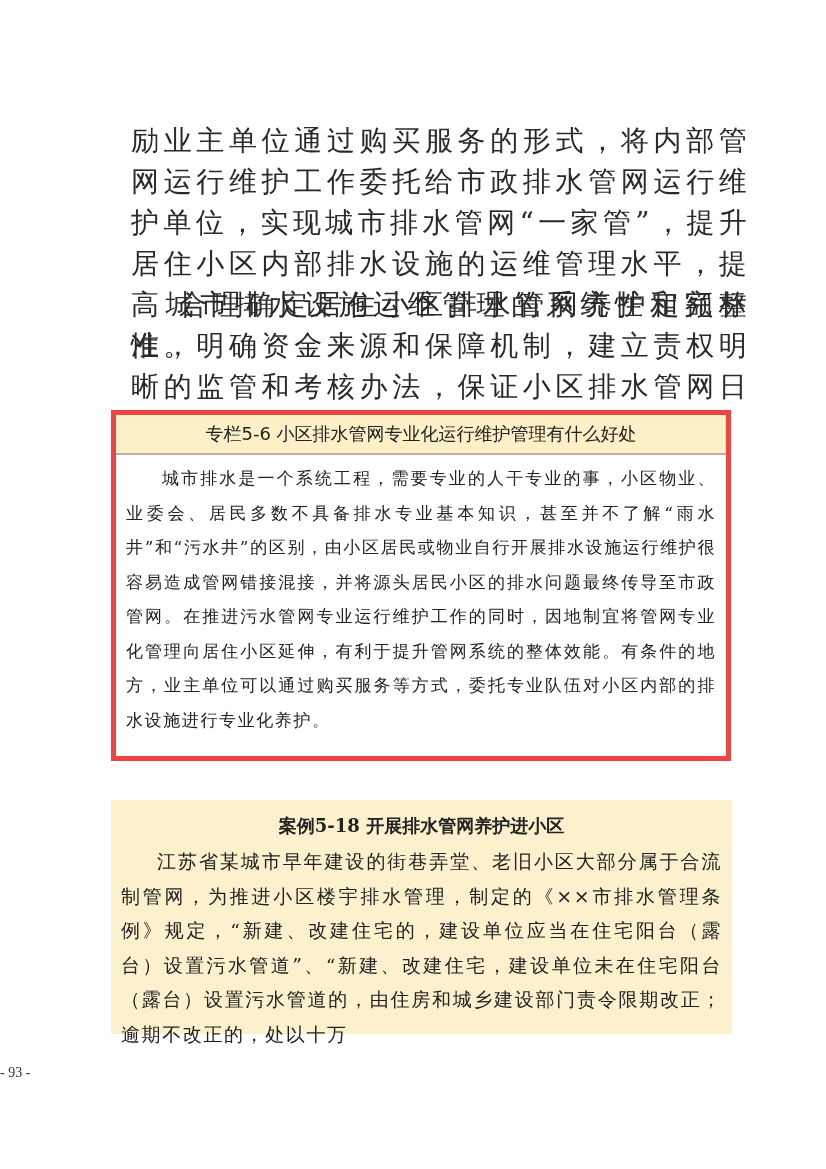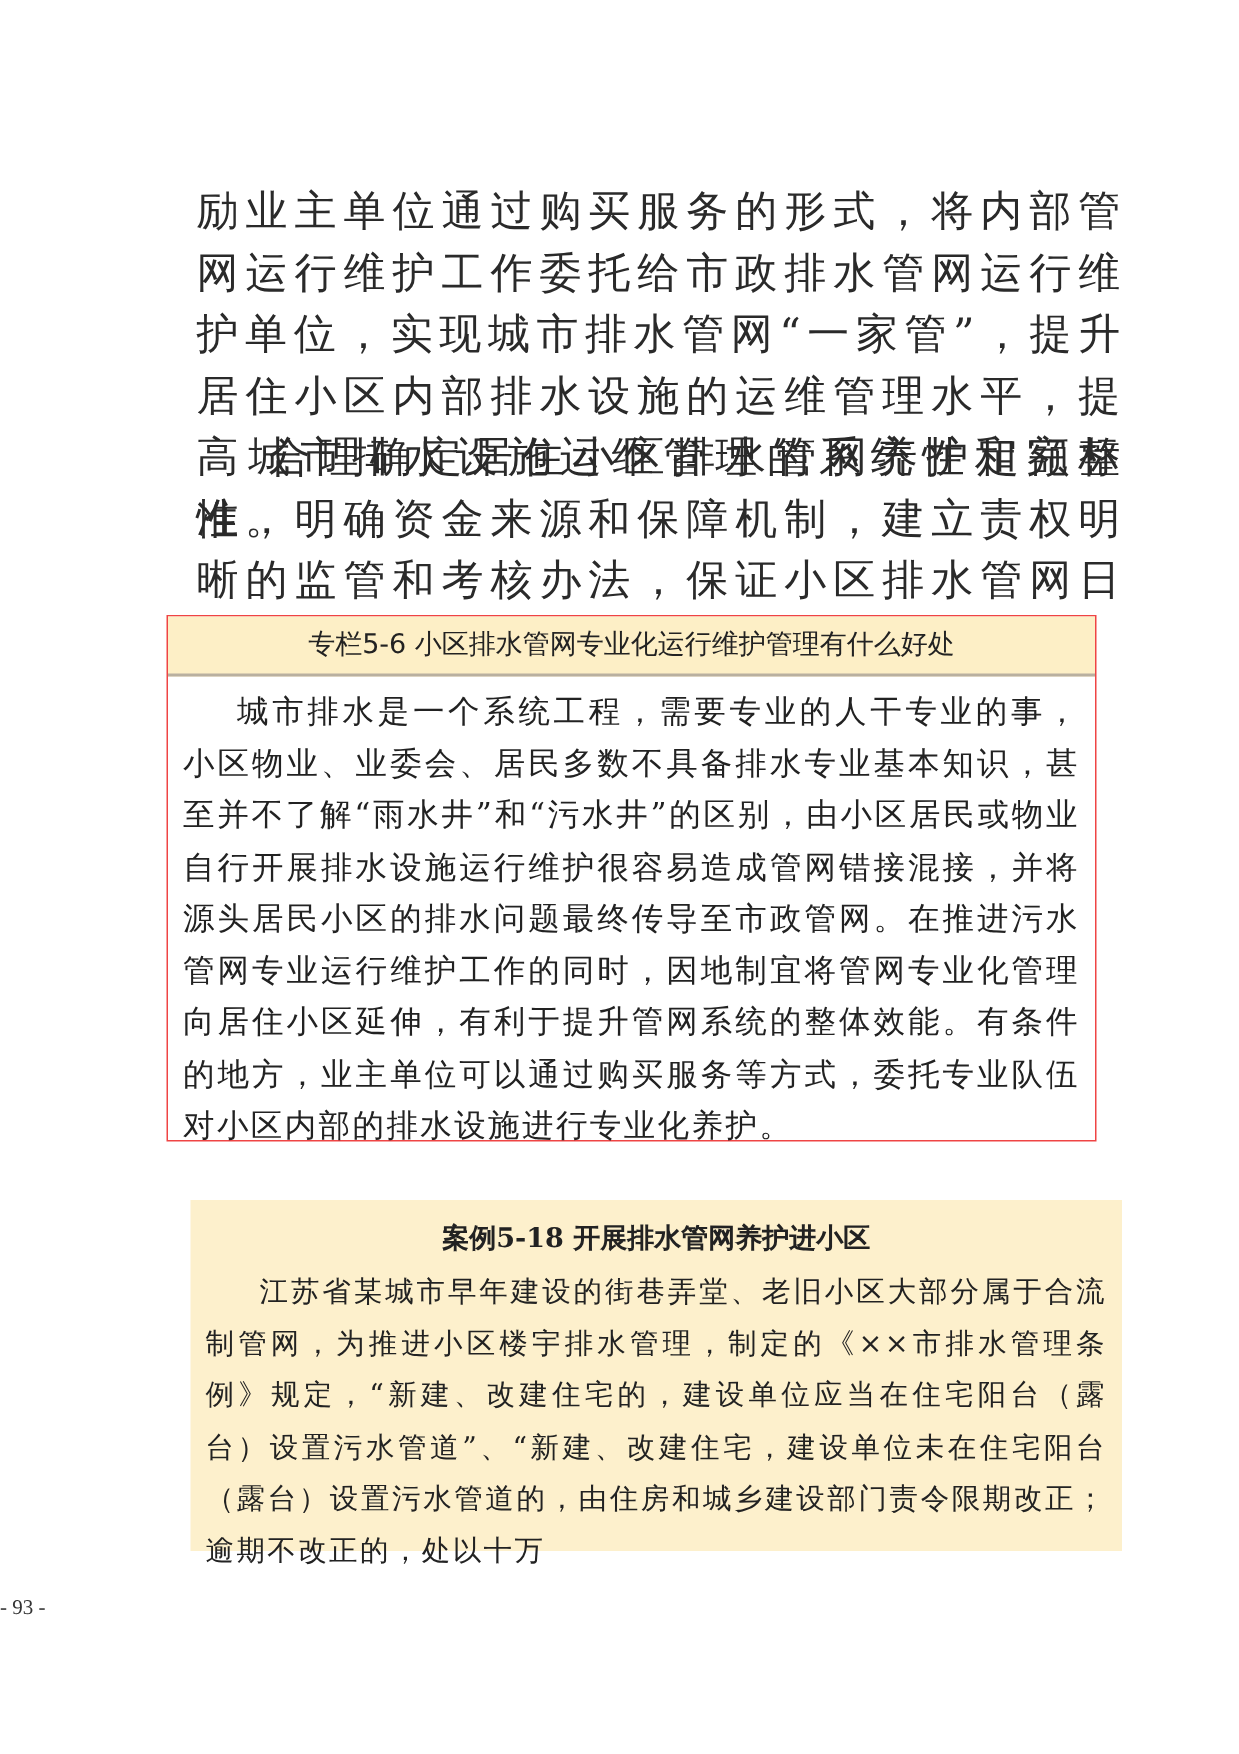--- a/index.html
+++ b/index.html
@@ -2,28 +2,28 @@
 <html><head>
 <meta charset="utf-8">
 <style>
   html, body { margin:0; padding:0; background:#ffffff; }
   body { width:826px; height:1169px; position:relative; overflow:hidden;
          font-family:"DejaVu Serif","Liberation Serif",serif; color:#222; }
   .para { position:absolute; left:113px; width:620px; font-size:28px; line-height:41px;
           letter-spacing:4.2px; text-align:justify; text-align-last:left; margin:18px; color:#2a2a2a; }
   .indent { text-indent:48px; }
   .box1 { position:absolute; left:111px; top:410px; width:620px; height:351px;
-          border:1px solid #ef4444; background:#fff; box-sizing:border-box; }
+          border:5px solid #ef4444; background:#fff; box-sizing:border-box; }
   .box1-head { height:38px; background:#fdefc6; border-bottom:2px solid #b9b0a0;
                font-family:"DejaVu Sans","Liberation Sans",sans-serif; font-size:18px;
                text-align:center; line-height:38px; color:#222; }
-  .box1-body { padding:6px 10px 0 10px; font-size:21px; line-height:34.5px;
+  .box1-body { padding:6px 10px 0 10px; font-size:17px; line-height:34.5px;
                letter-spacing:1.6px; text-align:justify; text-align-last:left; text-indent:36px; color:#222; }
   .box2 { position:absolute; left:111px; top:800px; width:621px; height:234px;
-          background:#fdf0cc; box-sizing:border-box;margin-left:16px; }
+          background:#fdf0cc; box-sizing:border-box; }
   .box2-head { text-align:center; font-weight:bold; font-size:18px; padding-top:14px;
                line-height:24px; color:#222; }
   .box2-body { padding:6px 10px 0 10px; font-size:19px; line-height:34.5px;
                letter-spacing:1.6px; text-align:justify; text-align-last:left; text-indent:36px; color:#222; }
   .page-num { position:absolute; left:0; width:826px; top:1065px; text-align:left;
               font-family:"Liberation Serif",serif; font-size:14px; color:#333; }
 </style>
 </head>
 <body>
 

